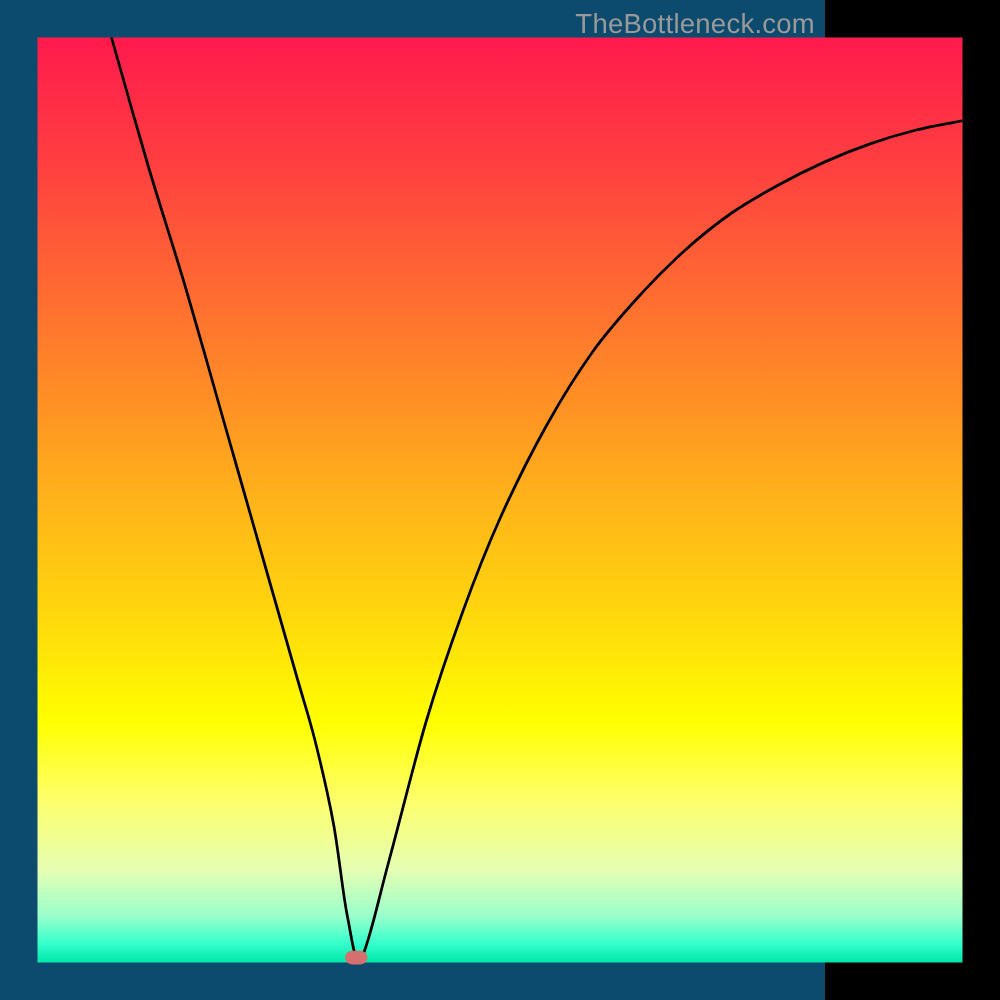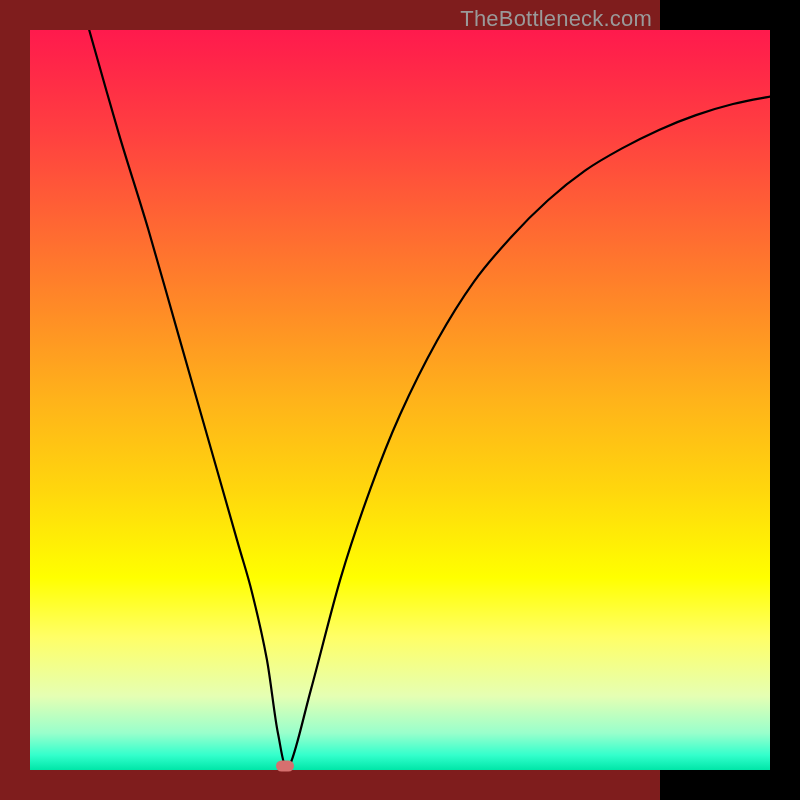--- a/index.html
+++ b/index.html
@@ -3,21 +3,21 @@
 <meta charset="utf-8">
 <style>
   * { margin: 0; padding: 0; box-sizing: border-box; }
   html, body { width: 800px; height: 800px; overflow: hidden; }
   body { background: #000; position: relative; font-family: Arial, Helvetica, sans-serif; }
 
   .frame {
     position: absolute;
     top: 0; left: 0;
     width: 660px; height: 800px;
-    background: #7f1d1d;
+    background: #0c4a6e;
   }
 
   .plot-area {
     position: absolute;
     left: 30px;
     top: 30px;
     width: 740px;
     height: 740px;
     background: linear-gradient(to bottom,
       #ff1a4d 0%,

